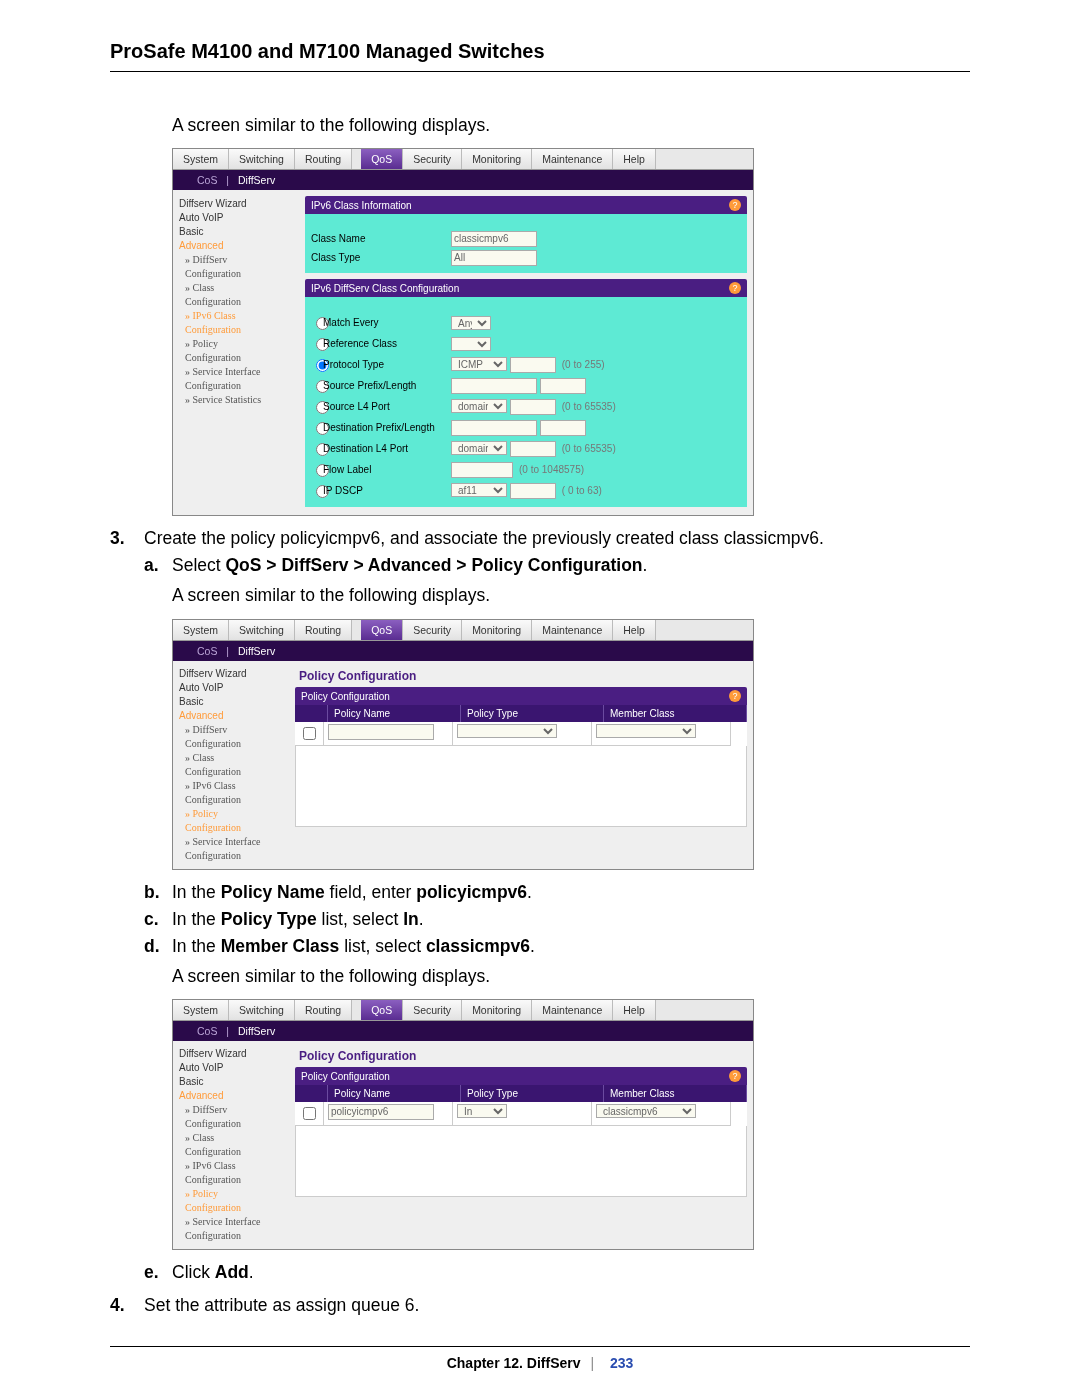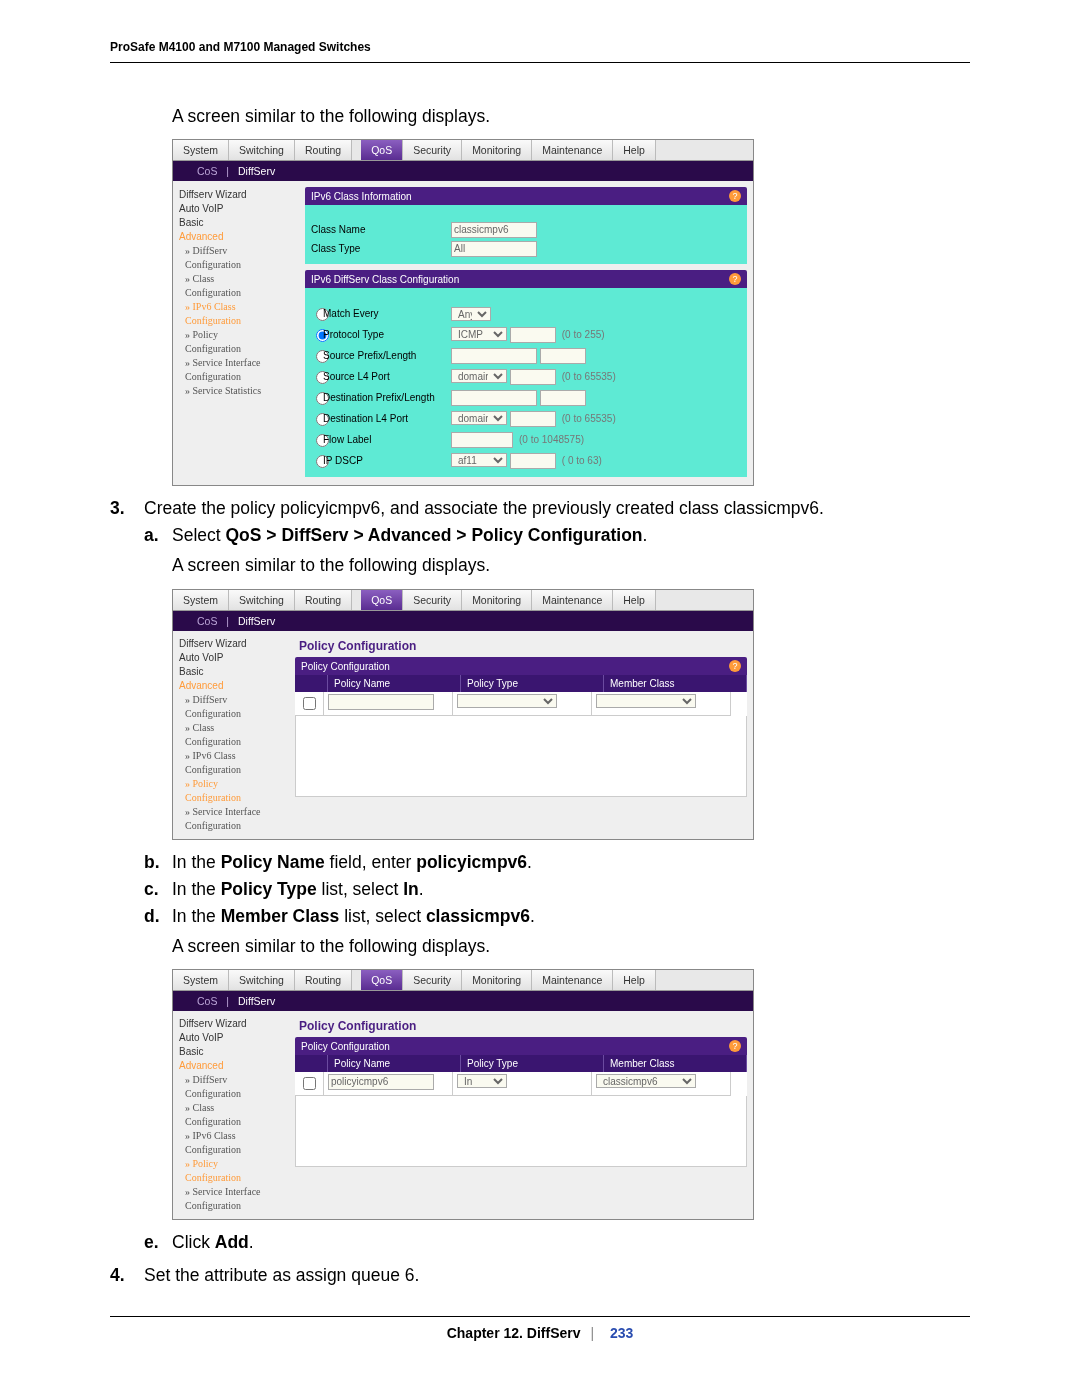--- a/index.html
+++ b/index.html
@@ -7,21 +7,21 @@
     padding: 0;
     font-family: Arial, Helvetica, sans-serif;
     background: #fff;
     color: #000;
     width: 1080px;
   }
   .page {
     padding: 40px 110px 40px 110px;
   }
   .doc-header {
-    font-size: 12px;
+    font-size: 20px;
     font-weight: bold;
     margin-bottom: 8px;
   }
   .hr-top {
     border: none;
     border-top: 1.5px solid #000;
     margin: 0 0 40px 0;
   }
   .body-text {
     font-size: 17.5px;
@@ -283,20 +283,25 @@
           <span>IPv6 DiffServ Class Configuration</span>
             <span class="qmark">?</span>
         </div>
         <div class="panel-body">
           <div class="kv-row">
               <div class="kv-radio"><input type="radio" style=""></div>
               <div class="kv-label" style="width:128px">Match Every</div>
               <div class="kv-val"><select class="sel w40"><option>Any</option></select></div>
             </div>
           <div class="kv-row">
+              <div class="kv-radio"><input type="radio" style=""></div>
+              <div class="kv-label" style="width:128px">Reference Class</div>
+              <div class="kv-val"><select class="sel w40"><option></option></select></div>
+            </div>
+          <div class="kv-row">
               <div class="kv-radio"><input type="radio" checked="" style=""></div>
               <div class="kv-label" style="width:128px">Protocol Type</div>
               <div class="kv-val"><select class="sel w56"><option>ICMP</option></select> <input type="text" class="w40" style=""><span class="kv-hint">(0 to 255)</span></div>
             </div>
           <div class="kv-row">
               <div class="kv-radio"><input type="radio" style=""></div>
               <div class="kv-label" style="width:128px">Source Prefix/Length</div>
               <div class="kv-val"><input type="text" class="w80" style=""> <input type="text" class="w40" style=""></div>
             </div>
           <div class="kv-row">

